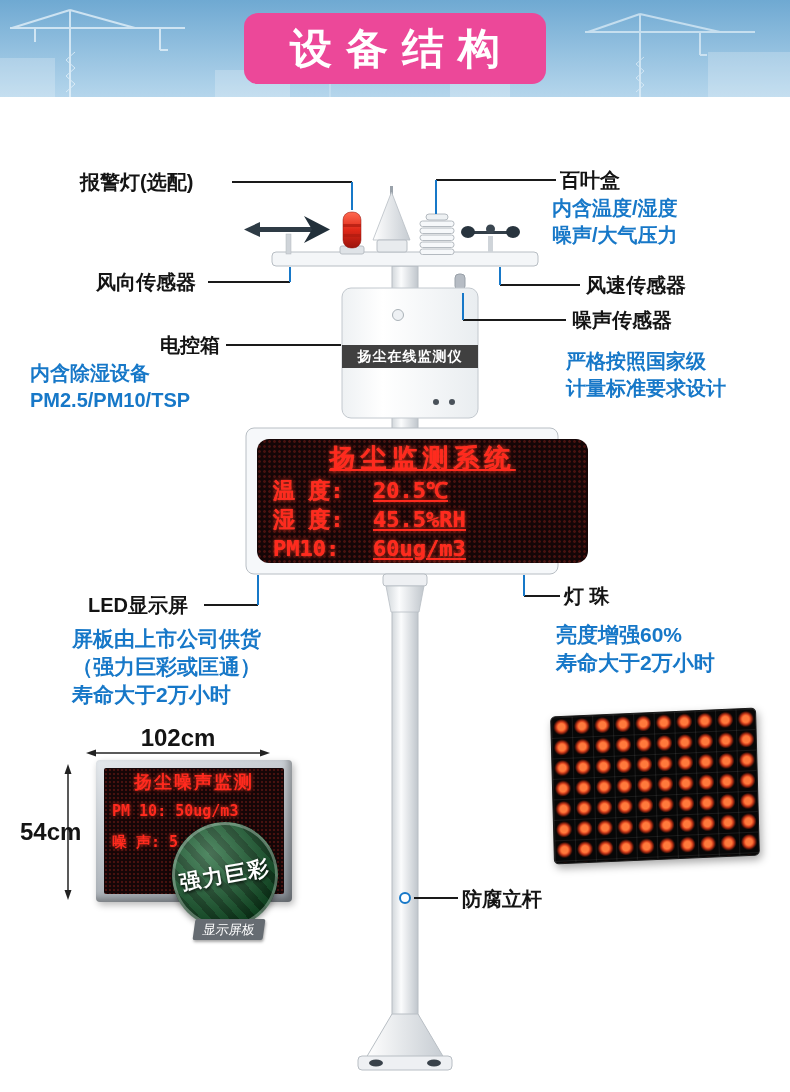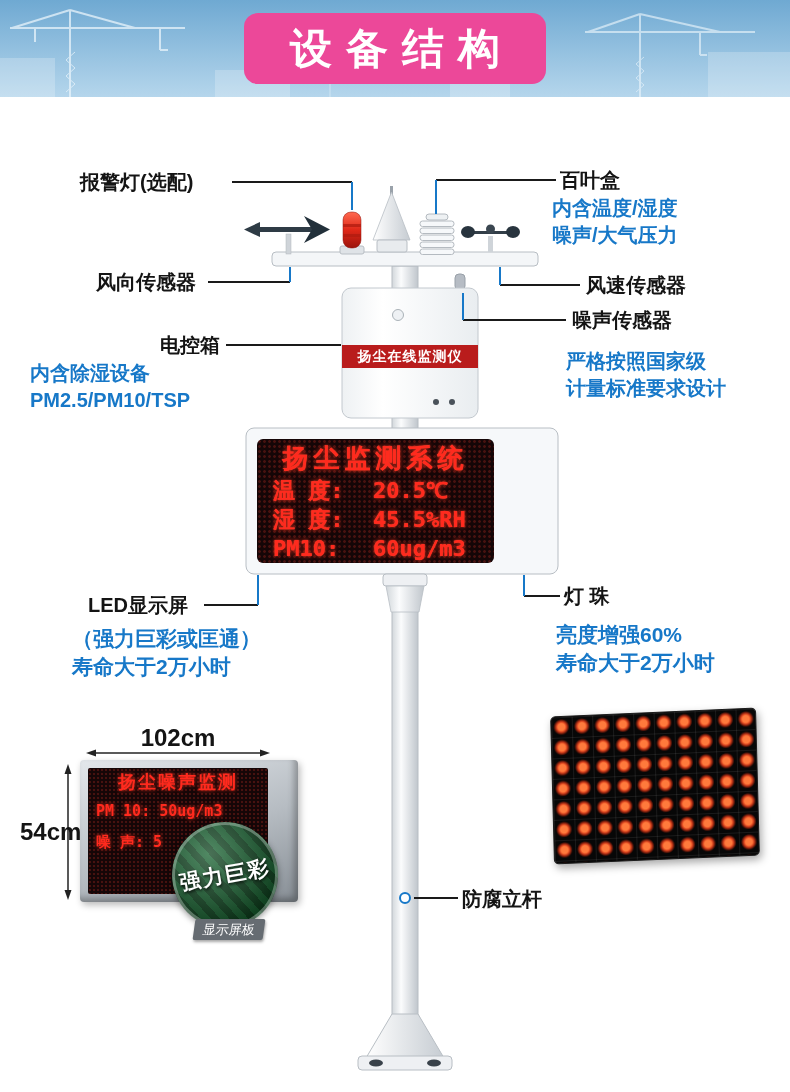--- a/index.html
+++ b/index.html
@@ -11,35 +11,35 @@
   .title-box{position:absolute;left:50%;top:13px;transform:translateX(-50%);
              width:302px;height:71px;background:#ec4899;border-radius:14px;
              display:flex;align-items:center;justify-content:center;}
   .title-text{color:#fff;font-size:42px;font-weight:700;letter-spacing:14px;text-indent:14px;white-space:nowrap;}
   
   .lbl{font-weight:700;font-size:20px;color:#141414;white-space:nowrap;line-height:24px;}
   .sub{font-weight:700;font-size:20px;color:#1778c8;white-space:nowrap;line-height:27px;}
   .sub21{font-weight:700;font-size:21px;color:#1778c8;white-space:nowrap;line-height:28px;}
   .dim{font-weight:700;font-size:24px;color:#141414;white-space:nowrap;}
   
-  .box-strip{position:absolute;left:342px;top:345px;width:136px;height:23px;background:#b91c1c;
+  .box-strip{position:absolute;left:342px;top:345px;width:136px;height:23px;background:#404040;
              color:#fff;font-size:14px;font-weight:600;line-height:23px;text-align:center;
              letter-spacing:1px;white-space:nowrap;}
-  .led-screen{position:absolute;left:257px;top:439px;width:237px;height:124px;border-radius:6px;
+  .led-screen{position:absolute;left:257px;top:439px;width:331px;height:124px;border-radius:12px;
               background-color:#150607;
               background-image:radial-gradient(circle,#471210 1px,rgba(0,0,0,0) 1.7px);
               background-size:5px 5px;
               color:#ff2a1e;font-family:"DejaVu Sans Mono","Liberation Mono",monospace;
               text-shadow:0 0 5px rgba(255,50,30,.85),0 0 1px rgba(255,90,60,1);
-              overflow:hidden;}
+              overflow:hidden;text-decoration:underline;}
   .led-title{font-size:26px;font-weight:700;line-height:35px;text-align:center;letter-spacing:5px;padding-top:2px;}
   .led-row{font-size:22px;font-weight:700;line-height:29px;padding-left:16px;white-space:nowrap;}
   .led-row .rl{display:inline-block;width:100px;}
   
-  .inset-frame{position:absolute;left:80px;top:760px;width:218px;height:142px;border-radius:4px;
+  .inset-frame{position:absolute;left:96px;top:760px;width:196px;height:142px;border-radius:4px;
                background:linear-gradient(160deg,#e4e8ec 0%,#b6bcc2 55%,#878e95 100%);
                box-shadow:inset -4px -4px 6px rgba(0,0,0,.28),2px 3px 7px rgba(0,0,0,.28);}
   .inset-screen{position:absolute;left:8px;top:8px;width:180px;height:126px;border-radius:2px;
                 background-color:#150607;
                 background-image:radial-gradient(circle,#471210 1px,rgba(0,0,0,0) 1.6px);
                 background-size:4px 4px;
                 color:#ff2a1e;font-family:"DejaVu Sans Mono","Liberation Mono",monospace;
                 text-shadow:0 0 4px rgba(255,50,30,.85);overflow:hidden;}
   .inset-l1{font-size:18px;font-weight:700;text-align:center;line-height:28px;letter-spacing:2px;white-space:nowrap;}
   .inset-ln{font-size:15px;font-weight:700;line-height:31px;padding-left:8px;white-space:nowrap;}
@@ -261,20 +261,21 @@
   </div>
 
   <div class="abs lbl" style="left:160px;top:333px;">电控箱</div>
   <div class="abs" style="left:30px;top:360px;width:290px;text-align:left;">
     <div class="sub">内含除湿设备</div>
     <div class="sub">PM2.5/PM10/TSP</div>
   </div>
 
   <div class="abs lbl" style="left:88px;top:593px;">LED显示屏</div>
   <div class="abs" style="left:72px;top:625px;">
+    <div class="sub21">屏板由上市公司供货</div>
     <div class="sub21">（强力巨彩或匡通）</div>
     <div class="sub21">寿命大于2万小时</div>
   </div>
 
   <div class="abs lbl" style="left:564px;top:584px;">灯 珠</div>
   <div class="abs" style="left:556px;top:621px;">
     <div class="sub21">亮度增强60%</div>
     <div class="sub21">寿命大于2万小时</div>
   </div>
 

